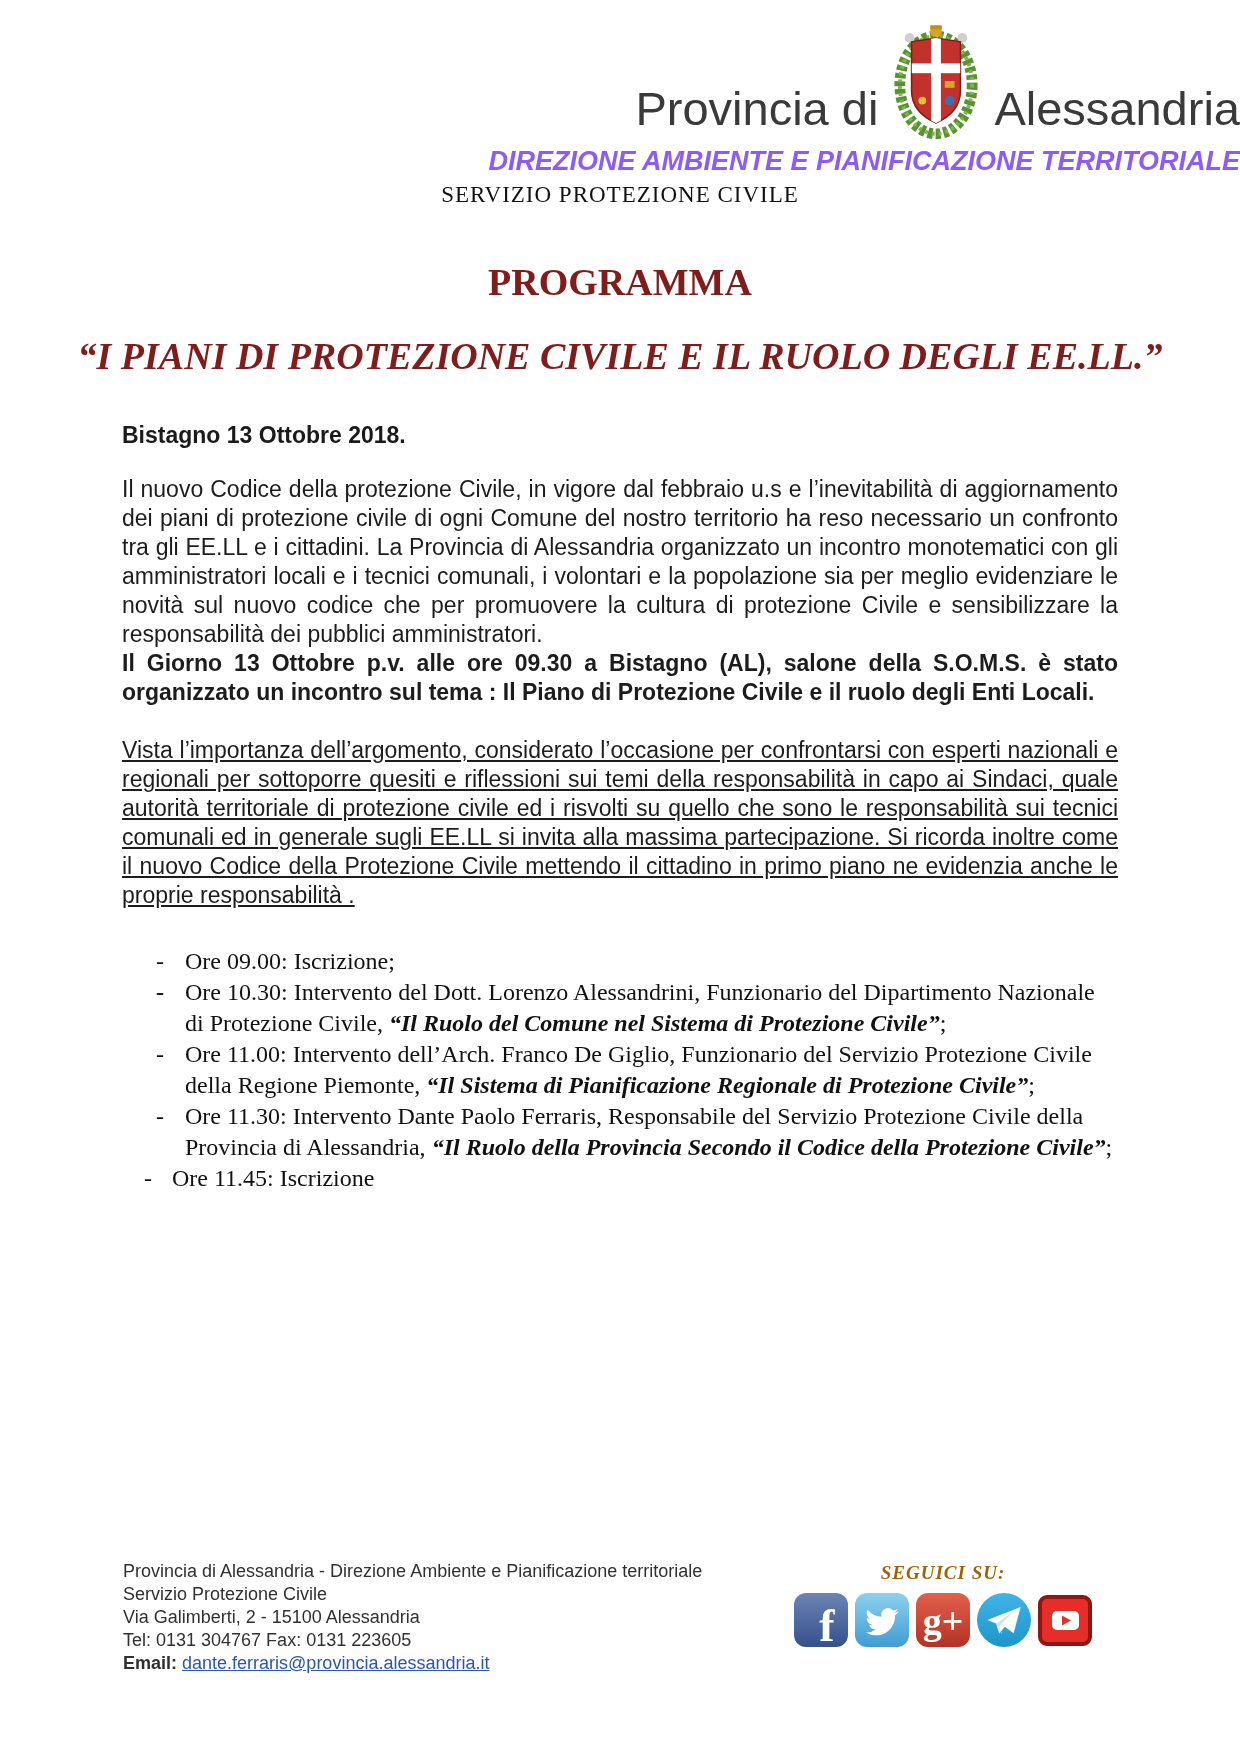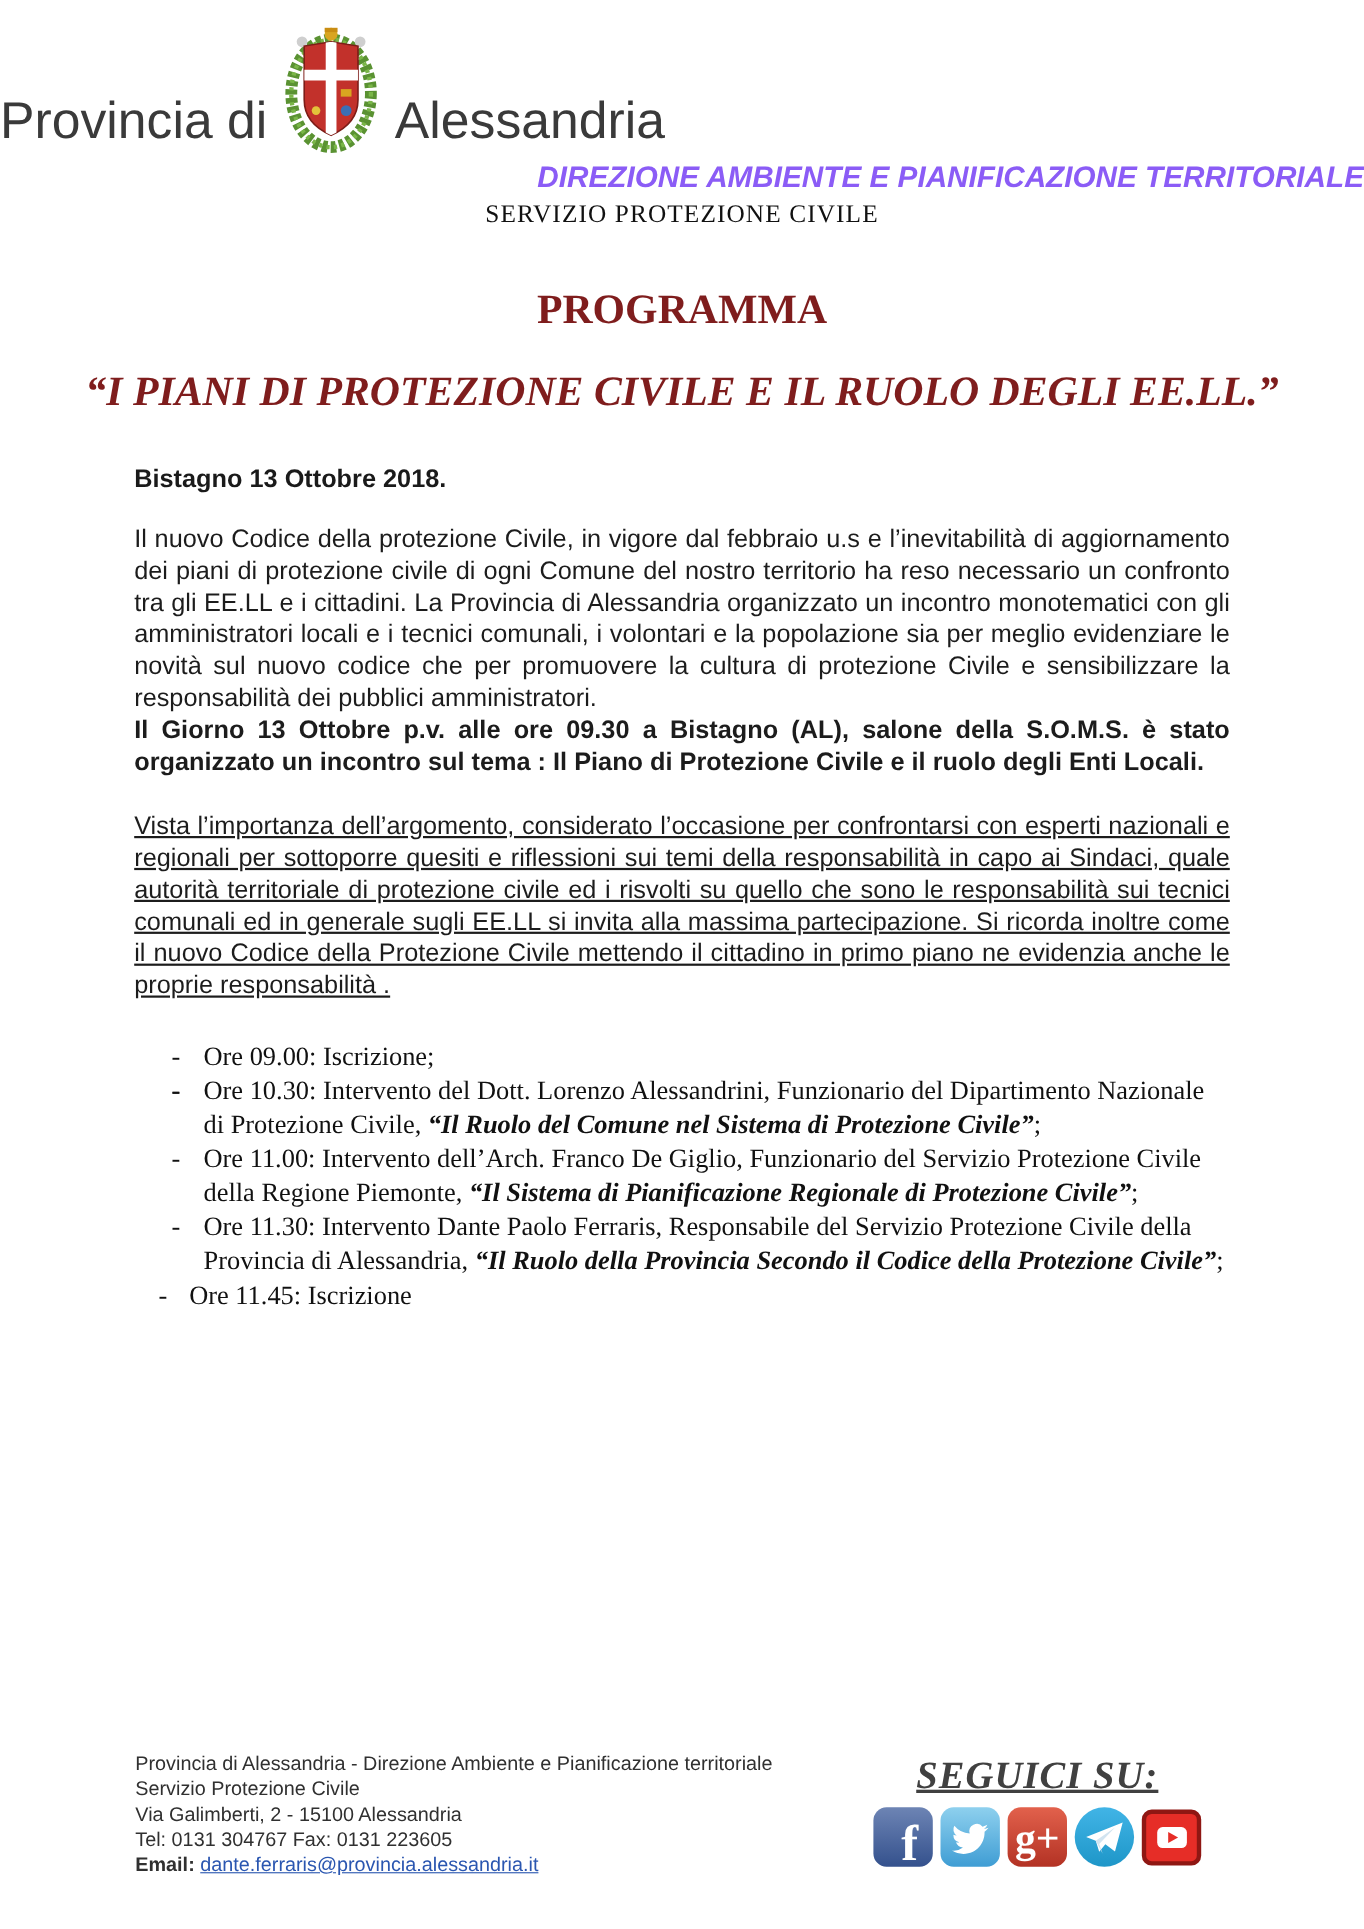--- a/index.html
+++ b/index.html
@@ -3,21 +3,21 @@
 <meta charset="utf-8">
 <style>
   * { margin:0; padding:0; box-sizing:border-box; }
   html,body { background:#e9e9e9; }
   .page {
     width:1240px; height:1754px; margin:0 auto; background:#ffffff;
     position:relative; overflow:hidden; color:#1a1a1a;
     font-family:"Liberation Sans", sans-serif;
   }
   
-  .masthead { padding-top:22px; display:flex; align-items:flex-end; justify-content:flex-start; gap:14px; }
+  .masthead { padding-top:22px; display:flex; align-items:flex-end; justify-content:flex-end; gap:14px; }
   .org-name { font-size:47px; line-height:1; color:#3a3a3a; padding-bottom:8px; }
   .crest { width:88px; height:118px; display:block; }
   .direction-line { text-align:right; font-weight:700; font-style:italic; font-size:27px; color:#8b5cf6; margin-top:6px; }
   .service-line { text-align:center; font-family:"Liberation Serif", serif; font-size:23px; letter-spacing:1px; color:#111; margin-top:5px; }
   
   .title-block { margin-top:55px; text-align:center; font-family:"Liberation Serif", serif; font-weight:700; font-size:38px; line-height:38px; color:#7f1d1d; }
   .title-italic { font-style:italic;margin-top:36px; }
   
   .content { padding:0 122px; }
   .date-line { margin-top:47px; font-size:23px; font-weight:700; }
@@ -27,27 +27,27 @@
   .para-gap { margin-top:29px;text-decoration:underline; }
   .inline-bold { font-weight:700; }
   
   .agenda { margin-top:36px; list-style:none; font-family:"Liberation Serif", serif; font-size:24px; line-height:31px; color:#111; }
   .agenda-item { position:relative; padding-left:63px; }
   .agenda-item .dash { position:absolute; left:34px; top:0; }
   .agenda-item.last { padding-left:50px; }
   .agenda-item.last .dash { left:22px; }
   .talk-title { font-weight:700; font-style:italic; }
   
-  .footer { position:absolute; left:123px; top:1592px; width:1010px; display:flex; }
+  .footer { position:absolute; left:123px; top:1560px; width:1010px; display:flex; }
   .footer-left { width:640px; font-size:18px; line-height:23px; color:#303030; }
   .footer-left div { white-space:nowrap; }
   .email-label { font-weight:700; }
   .email-link { color:#2a56b0; text-decoration:underline; cursor:pointer; }
   .footer-right { width:360px; text-align:center; padding-top:2px; }
-  .follow-us { display:inline-block; font-family:"Liberation Serif", serif; font-size:35px; font-weight:700; font-style:italic; letter-spacing:1px; text-decoration:underline; color:#404040; }
+  .follow-us { display:inline-block; font-family:"Liberation Serif", serif; font-size:19px; font-weight:700; font-style:italic; letter-spacing:1px; color:#a16207; }
   .social-row { margin-top:8px; display:flex; justify-content:center; gap:5px; }
   .social-icon { display:block; width:56px; height:56px; cursor:pointer; }
   .social-icon svg { width:56px; height:56px; display:block; }
 </style>
 </head>
 <body>
 
 <div class="page">
 
   <div class="masthead">

